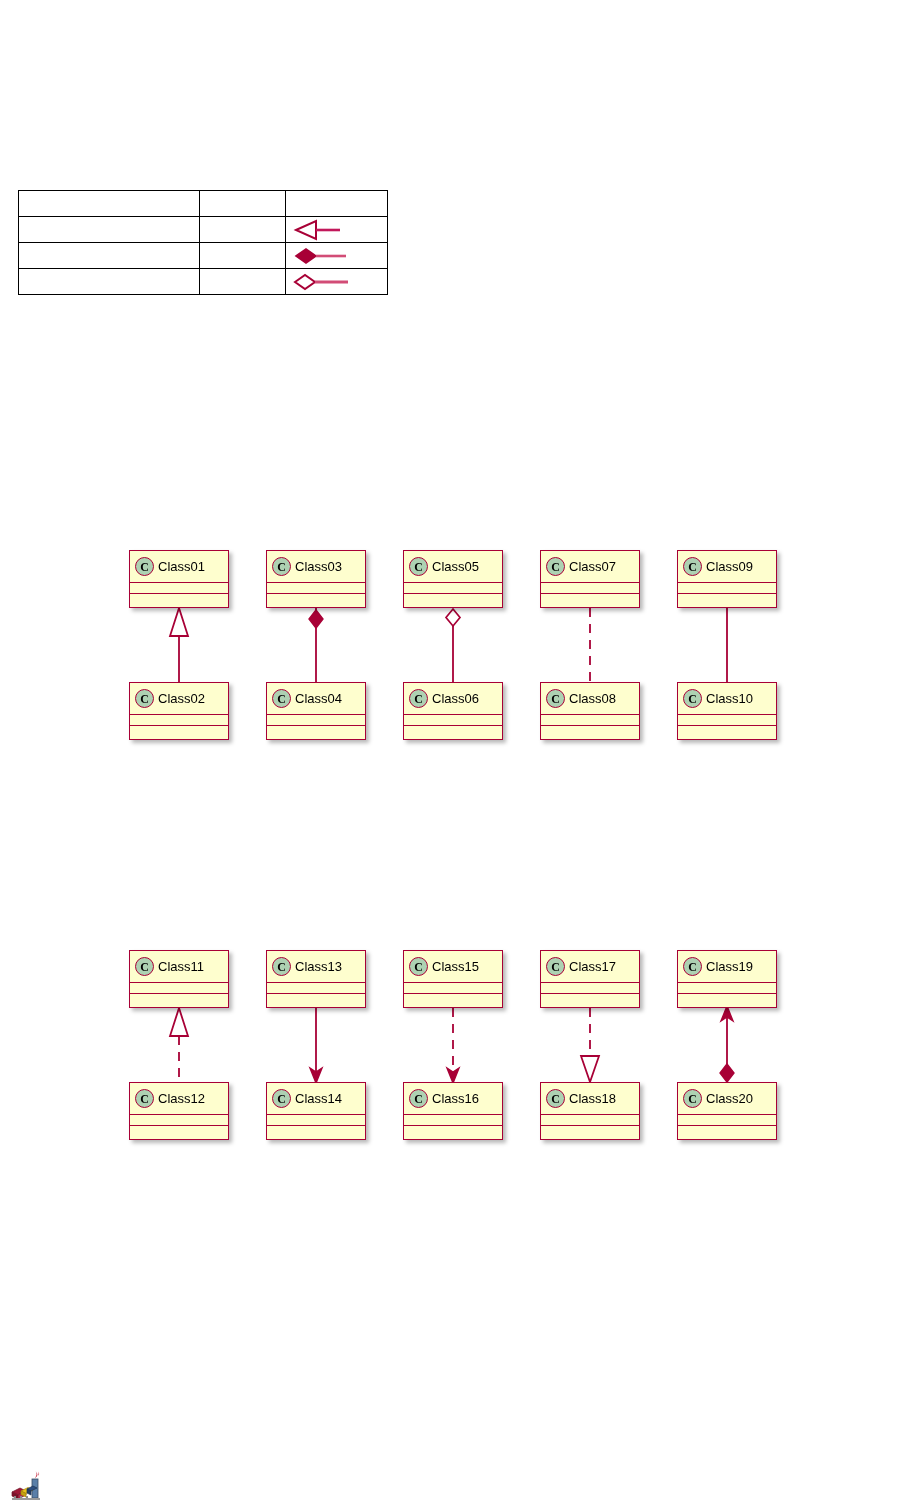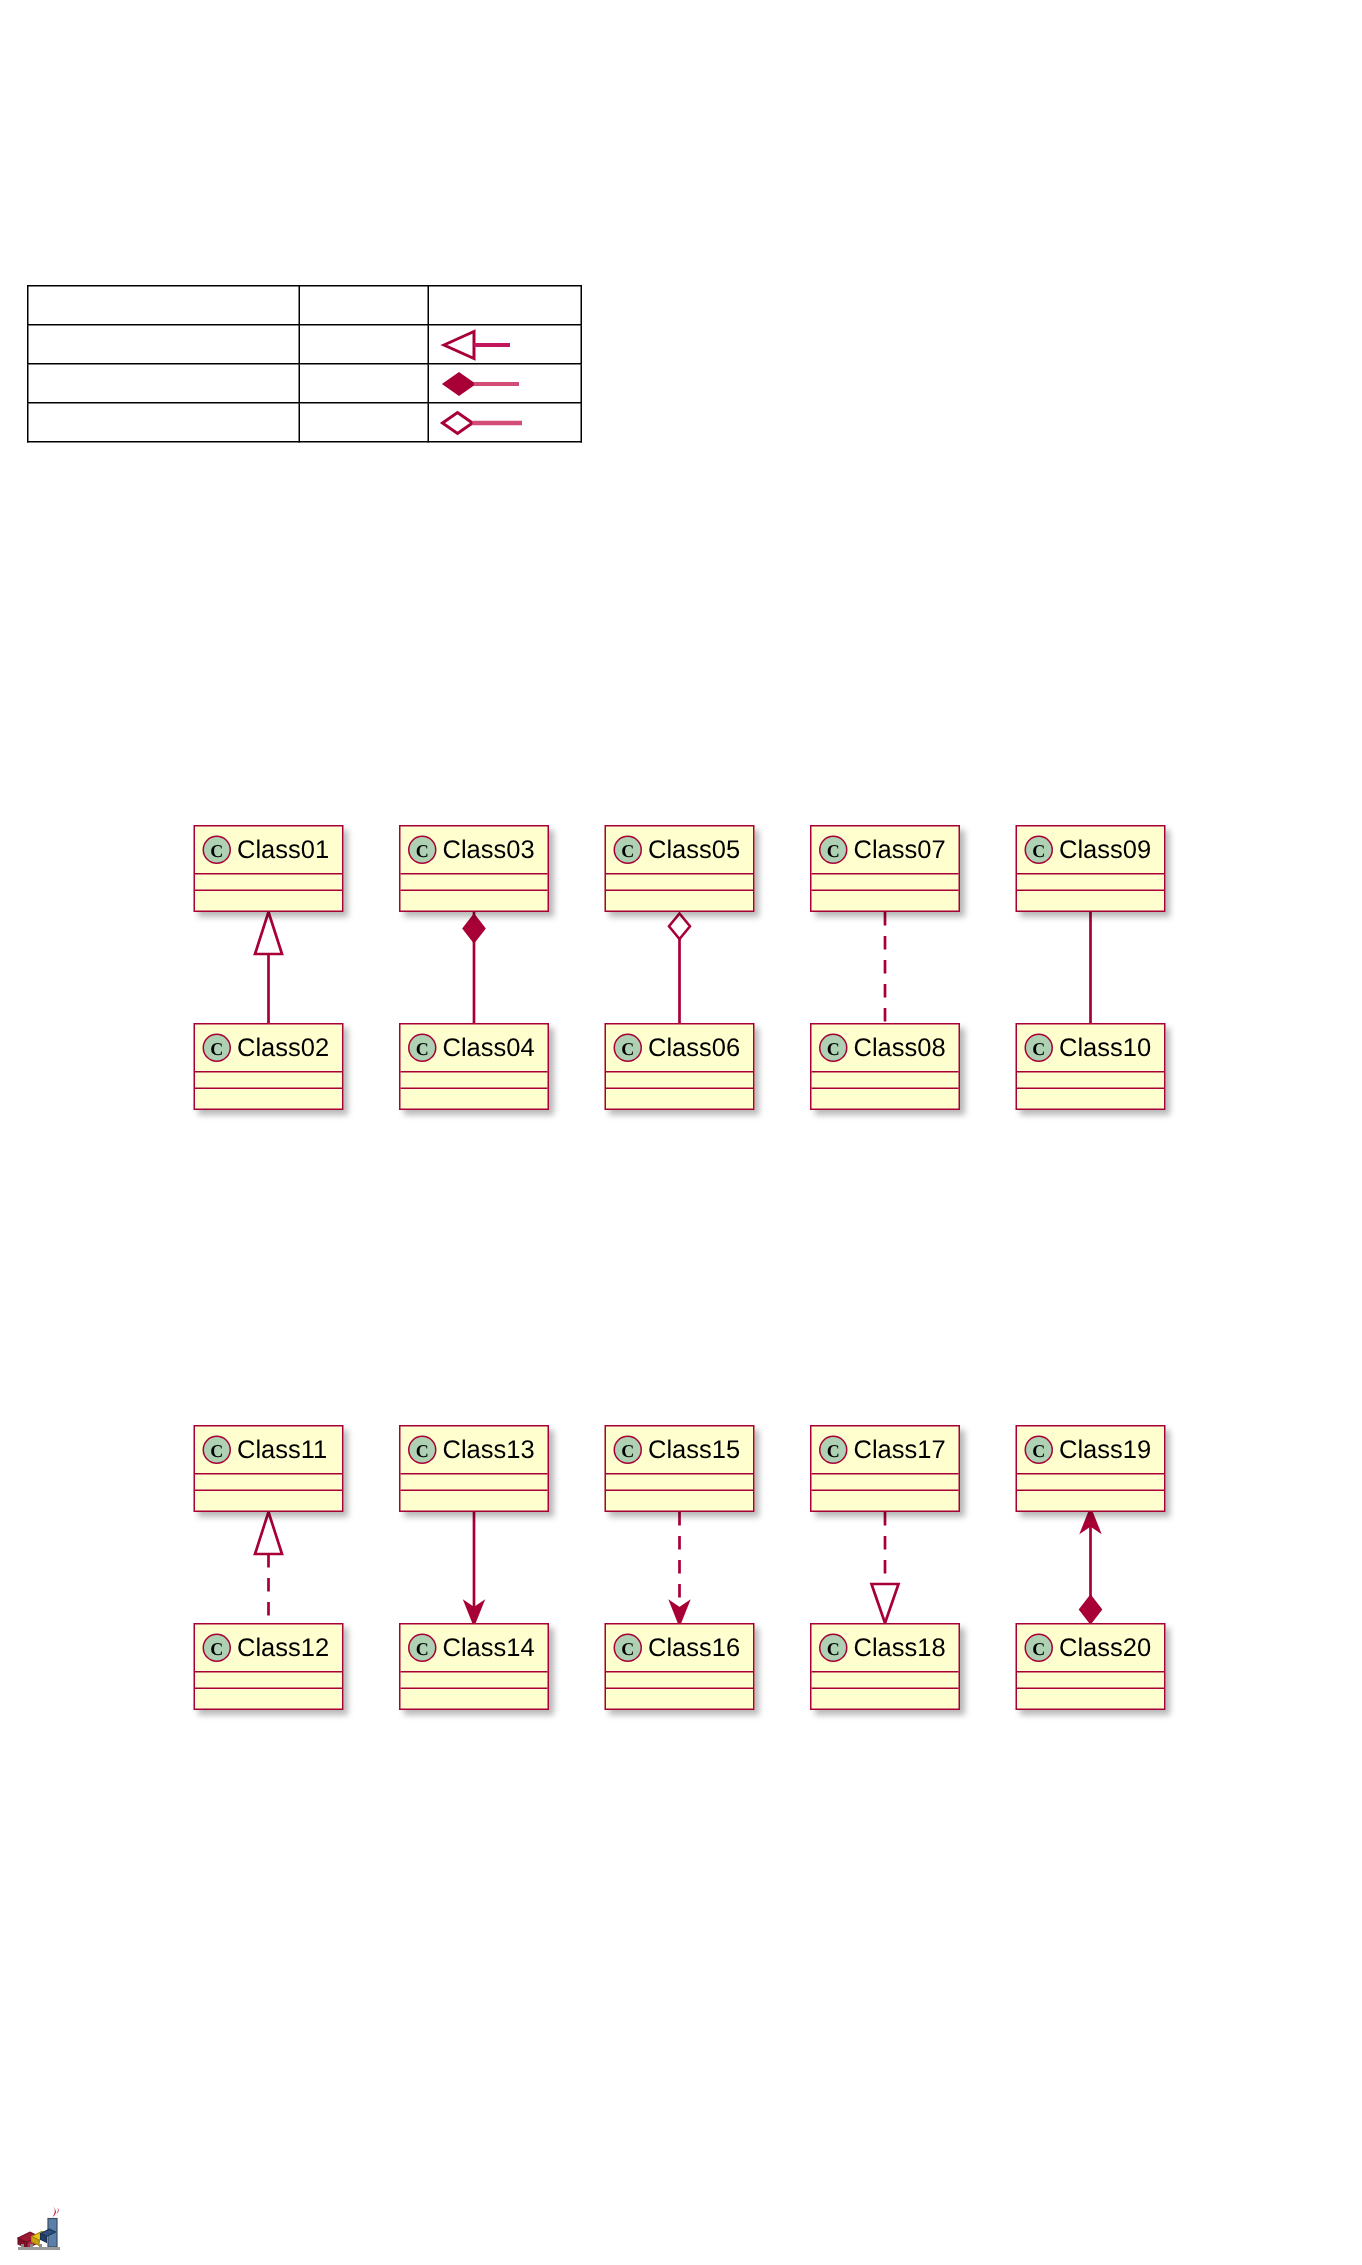--- a/index.html
+++ b/index.html
@@ -54,21 +54,21 @@
     border:1.5px solid #A80036;
     box-sizing:border-box;
     display:flex;align-items:center;justify-content:center;
     font-size:12px;font-weight:bold;color:#000000;
     font-family:"Liberation Serif",serif;
     line-height:1;
     flex:none;
   }
   .cb-name{
     margin-left:4px;
-    font-size:17px;color:#000000;
+    font-size:13px;color:#000000;
     font-family:"Liberation Sans",sans-serif;
     white-space:nowrap;
   }
   .cb-row1{height:11px;border-bottom:1.5px solid #A80036;box-sizing:border-box;}
   .cb-row2{height:11px;box-sizing:border-box;}
 
   
   .link-layer{position:absolute;left:0;top:0;width:908px;height:1510px;pointer-events:none;}
 
   

